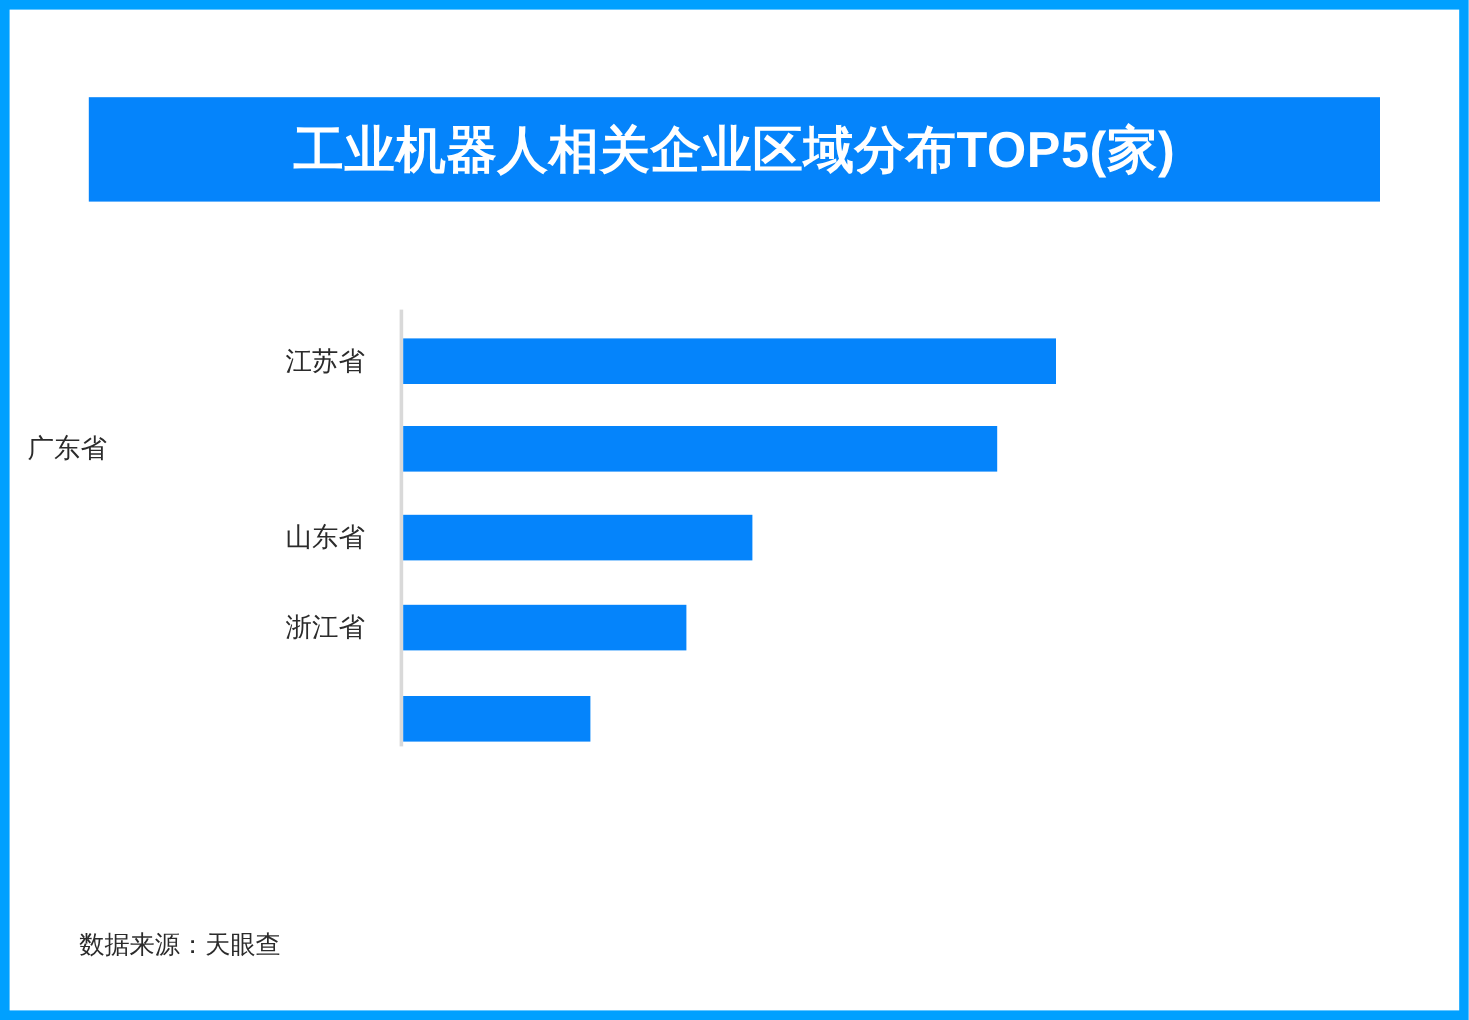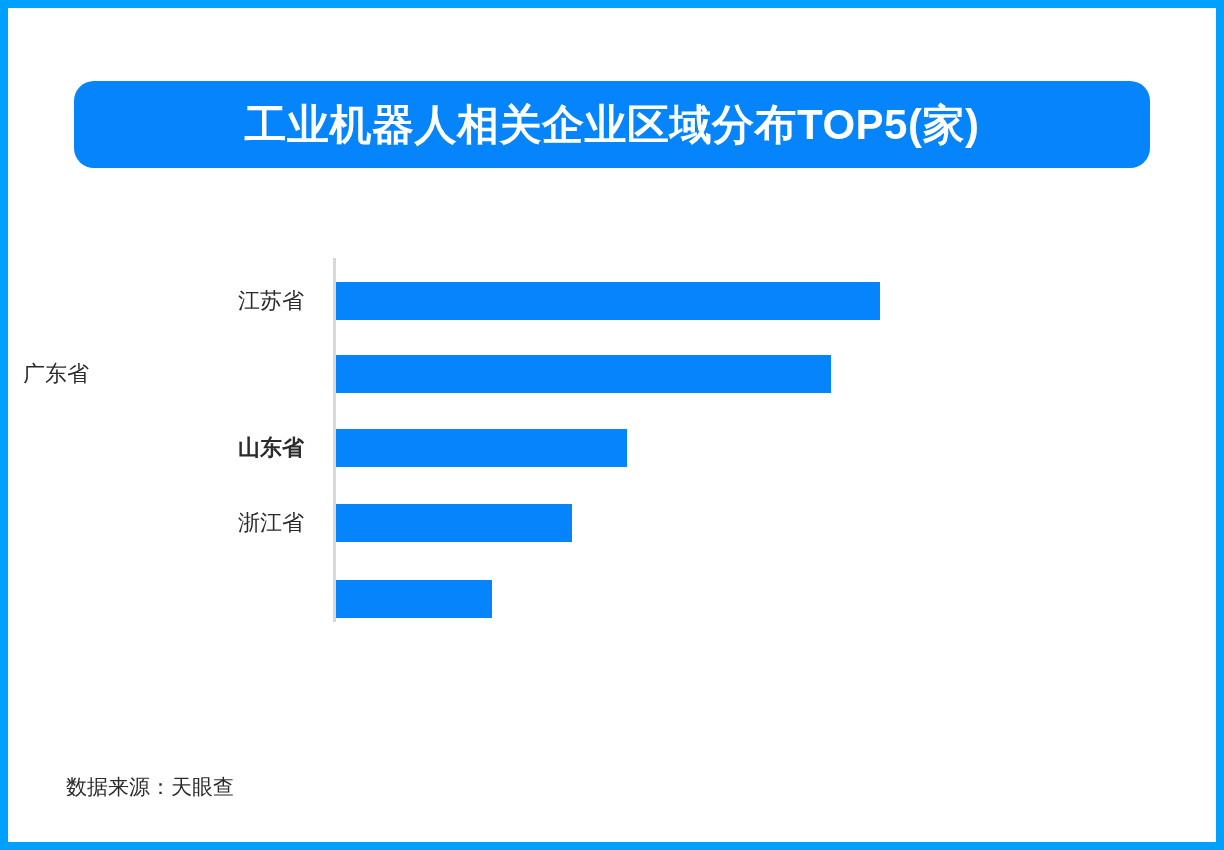--- a/index.html
+++ b/index.html
@@ -23,21 +23,20 @@
   #title-banner {
     position: absolute;
     left: 66px;
     top: 73px;
     width: 1076px;
     height: 87px;
     background: #0584fb;
     display: flex;
     align-items: center;
     justify-content: center;
-    border-radius: 20px;
   }
   #title-text {
     color: #ffffff;
     font-size: 42px;
     font-weight: bold;
     letter-spacing: 0.5px;
     line-height: 1;
     white-space: nowrap;
     font-family: "Liberation Sans", "DejaVu Sans", sans-serif;
   }
@@ -134,21 +133,21 @@
     <div class="bar-row" style="top:274px; width:1208px;">
       <div class="bar-label">江苏省</div>
       <div class="bar-fill" style="width: 544px; background: rgb(5, 132, 251);"></div>
     </div>
 
     <div class="bar-row" style="top:347px; width:993px;">
       <div class="bar-label">广东省</div>
       <div class="bar-fill" style="width: 495px; background: rgb(5, 132, 251);"></div>
     </div>
 
-    <div class="bar-row" style="top:421px; width:1208px;font-weight:bold;">
+    <div class="bar-row" style="top:421px; width:1208px;">
       <div class="bar-label">山东省</div>
       <div class="bar-fill" style="width: 291px; background: rgb(5, 132, 251);"></div>
     </div>
 
     <div class="bar-row" style="top:496px; width:1208px;">
       <div class="bar-label">浙江省</div>
       <div class="bar-fill" style="width: 236px; background: rgb(5, 132, 251);"></div>
     </div>
 
     <div class="bar-row" style="top:572px; width:1208px;">

